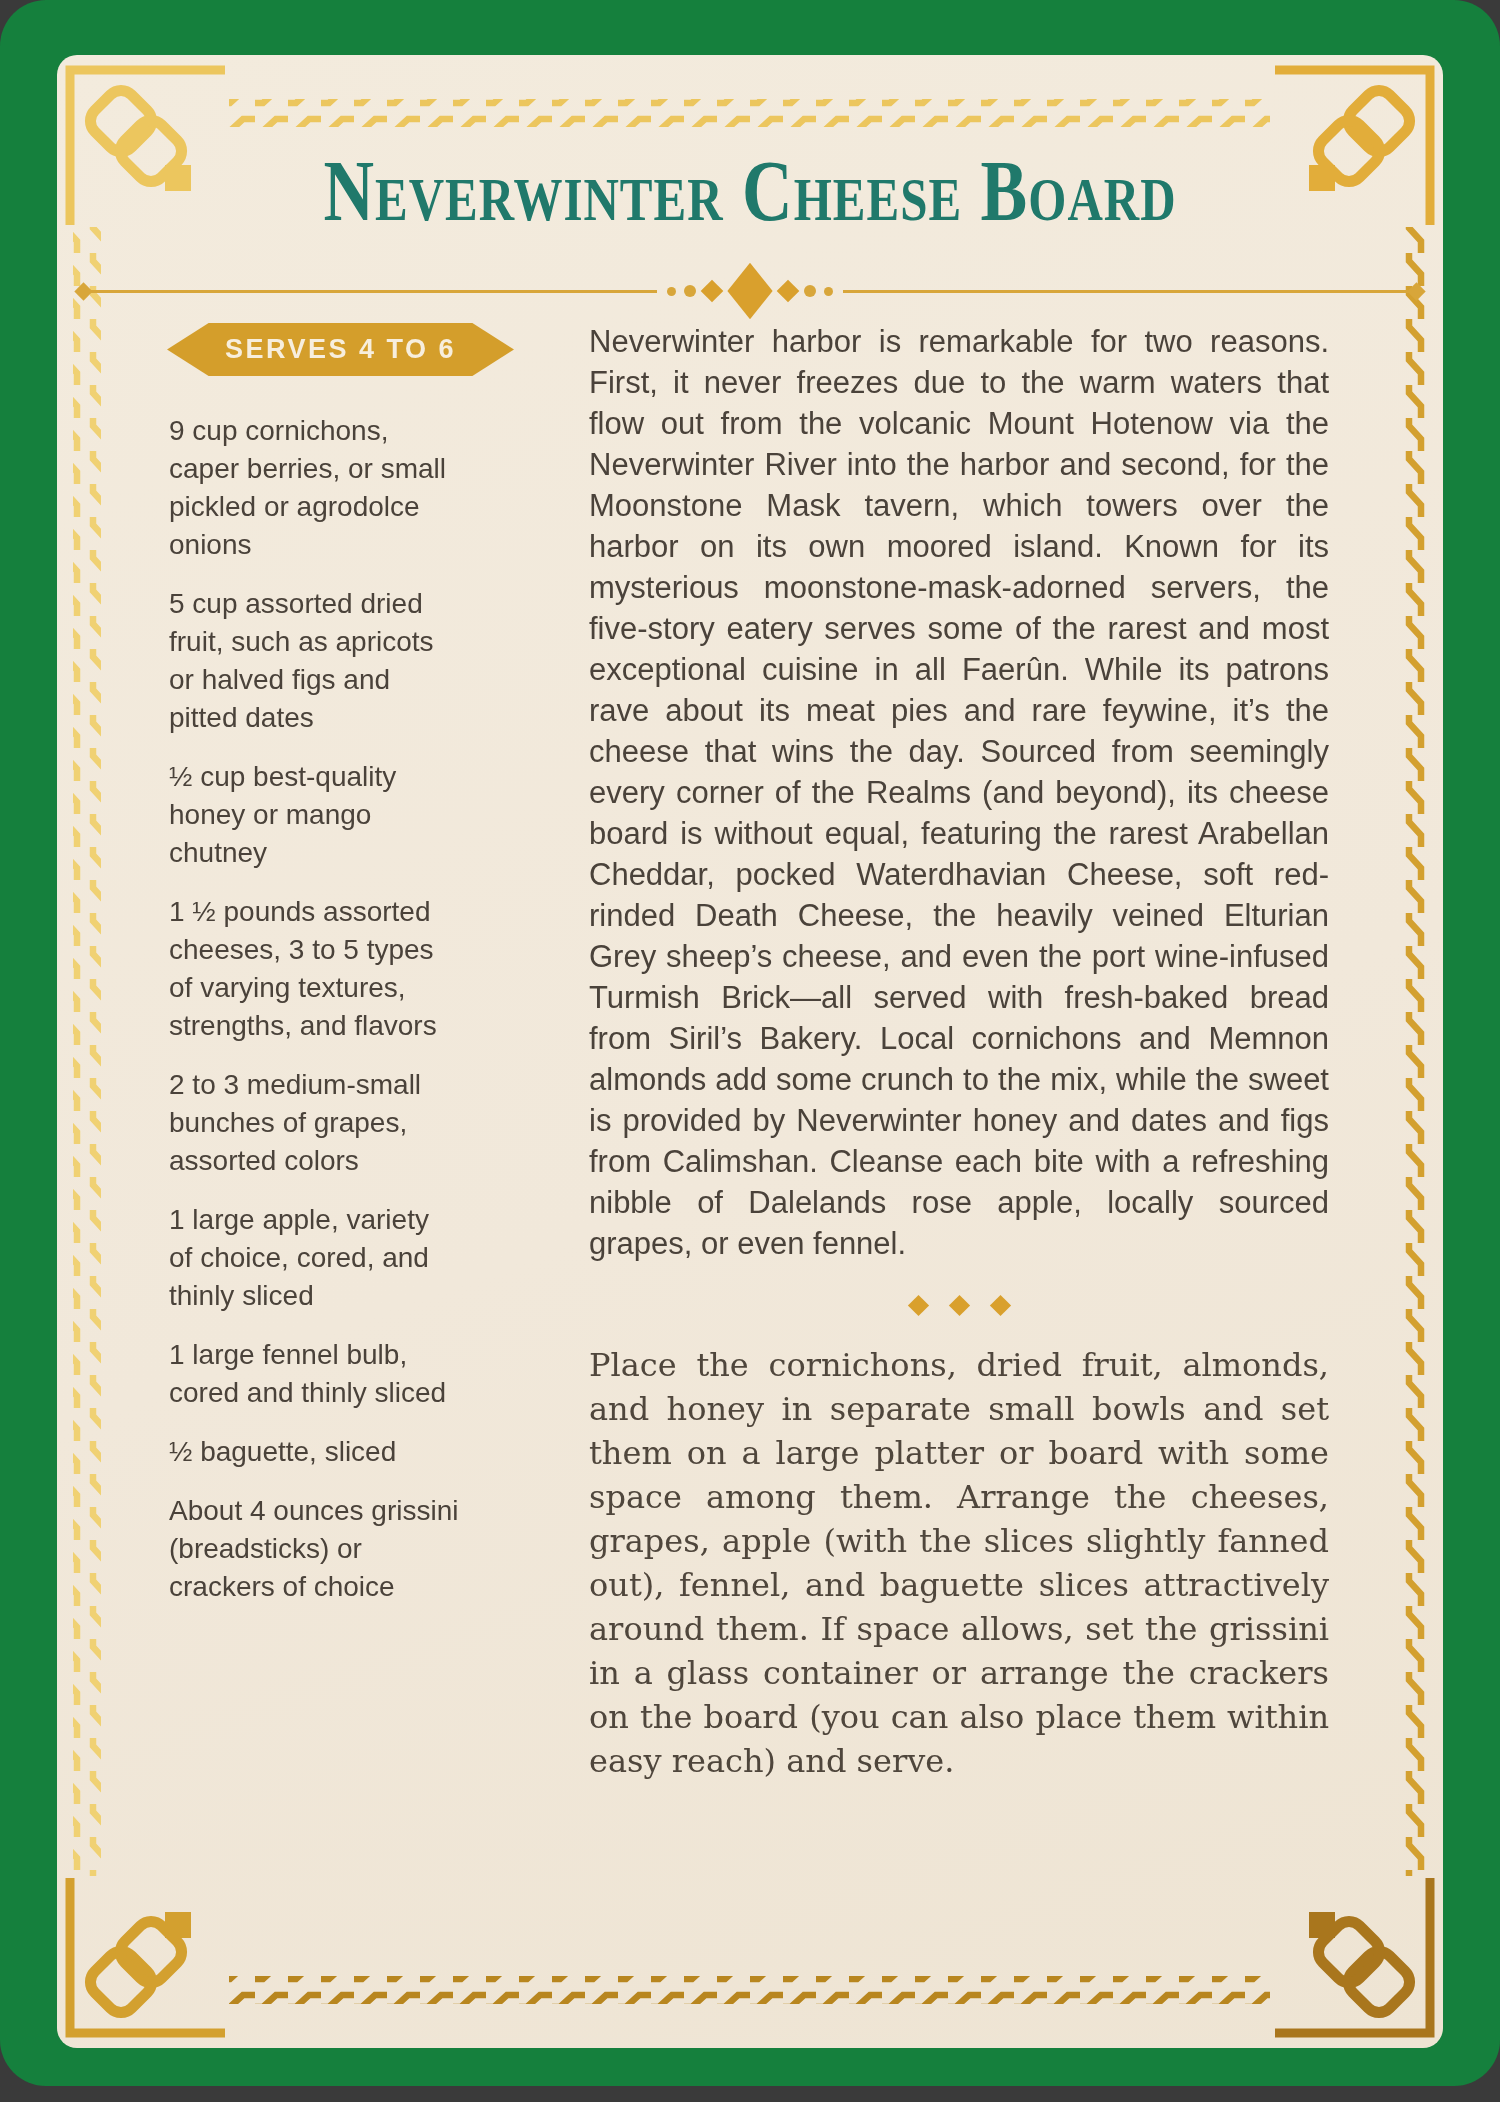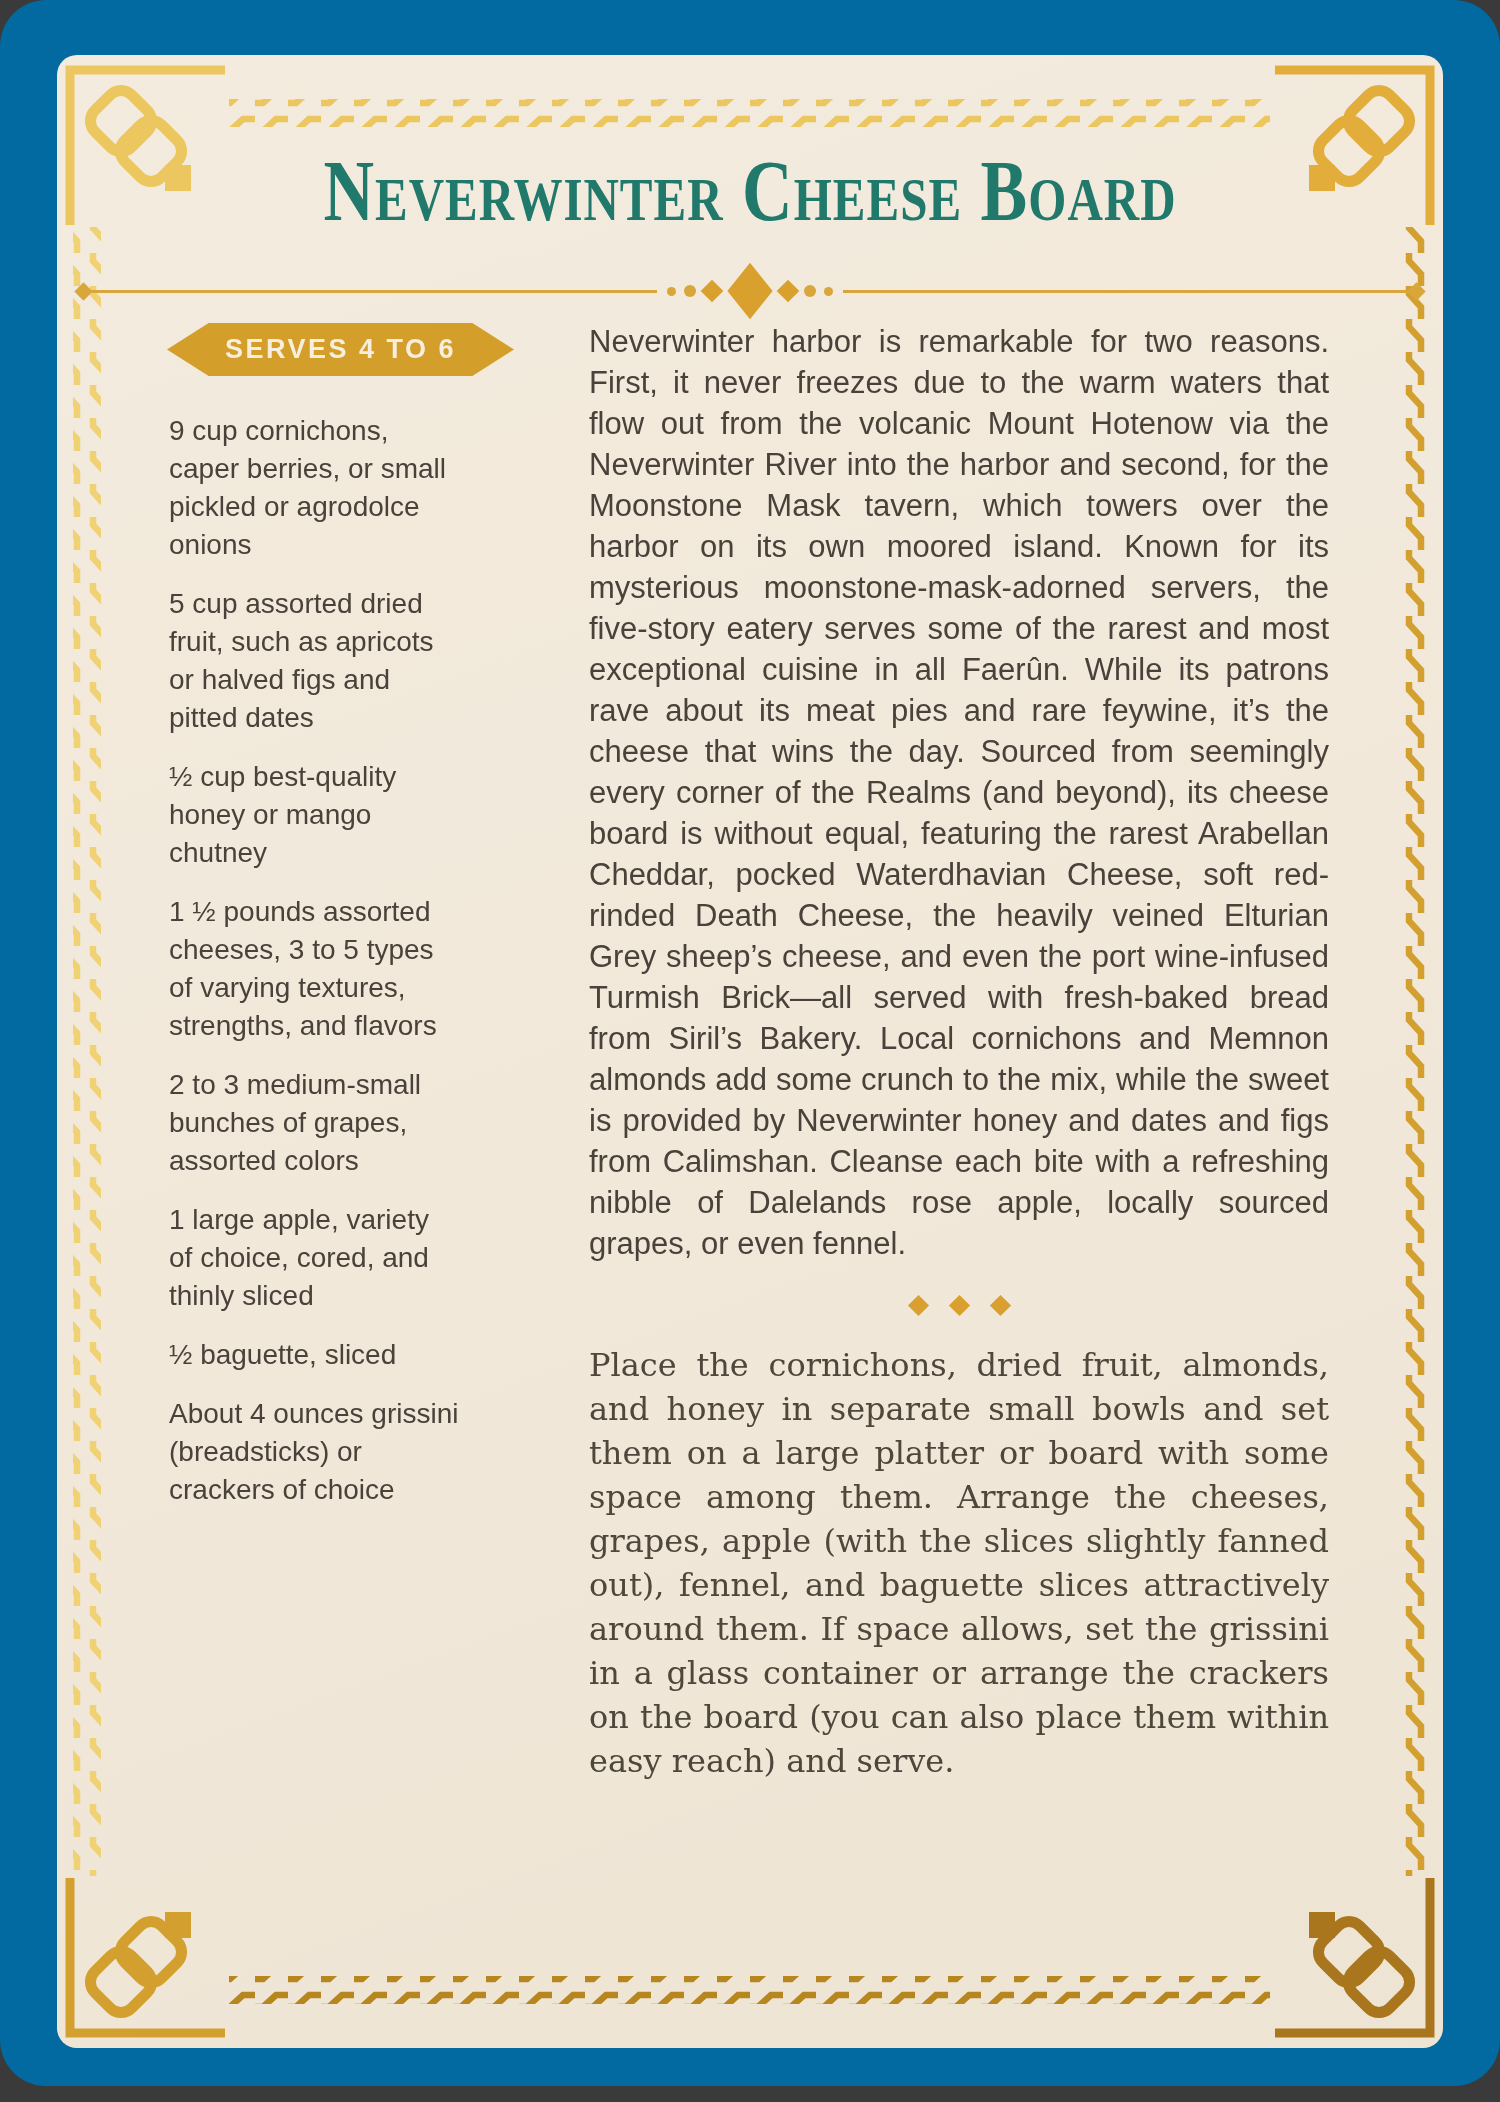--- a/index.html
+++ b/index.html
@@ -6,21 +6,21 @@
   body{
     width:1500px;height:2102px;
     background:#3a3a3a;
     position:relative;
     overflow:hidden;
     font-family:"Liberation Sans", sans-serif;
   }
   .card{
     position:absolute;left:0;top:0;
     width:1500px;height:2086px;
-    background:#0369a1;
+    background:#15803d;
     border-radius:46px;
   }
   .inner{
     position:absolute;left:57px;top:55px;
     width:1386px;height:1993px;
     background:linear-gradient(160deg,#f3ebdd 0%,#f1e8da 55%,#eee4d3 100%);
     border-radius:20px;
   }
   .frame{position:absolute;left:0;top:0;pointer-events:none;}
 
@@ -153,20 +153,21 @@
     <div class="content">
 
       <aside class="ingredients">
         <div class="serves-banner">SERVES 4 TO 6</div>
         <p class="ing-item">9 cup cornichons, caper berries, or small pickled or agrodolce onions</p>
         <p class="ing-item">5 cup assorted dried fruit, such as apricots or halved figs and pitted dates</p>
         <p class="ing-item">½ cup best-quality honey or mango chutney</p>
         <p class="ing-item">1 ½ pounds assorted cheeses, 3 to 5 types of varying textures, strengths, and flavors</p>
         <p class="ing-item">2 to 3 medium-small bunches of grapes, assorted colors</p>
         <p class="ing-item">1 large apple, variety of choice, cored, and thinly sliced</p>
+        <p class="ing-item">1 large fennel bulb, cored and thinly sliced</p>
         <p class="ing-item">½ baguette, sliced</p>
         <p class="ing-item">About 4 ounces grissini (breadsticks) or crackers of choice</p>
       </aside>
 
       <div class="gap-spacer"></div>
 
       <main class="description">
         <p class="intro">Neverwinter harbor is remarkable for two reasons. First, it never freezes due to the warm waters that flow out from the volcanic Mount Hotenow via the Neverwinter River into the harbor and second, for the Moonstone Mask tavern, which towers over the harbor on its own moored island. Known for its mysterious moonstone-mask-adorned servers, the five-story eatery serves some of the rarest and most exceptional cuisine in all Faerûn. While its patrons rave about its meat pies and rare feywine, it’s the cheese that wins the day. Sourced from seemingly every corner of the Realms (and beyond), its cheese board is without equal, featuring the rarest Arabellan Cheddar, pocked Waterdhavian Cheese, soft red-rinded Death Cheese, the heavily veined Elturian Grey sheep’s cheese, and even the port wine-infused Turmish Brick—all served with fresh-baked bread from Siril’s Bakery. Local cornichons and Memnon almonds add some crunch to the mix, while the sweet is provided by Neverwinter honey and dates and figs from Calimshan. Cleanse each bite with a refreshing nibble of Dalelands rose apple, locally sourced grapes, or even fennel.</p>
         <div class="three-dm">
           <span></span>

